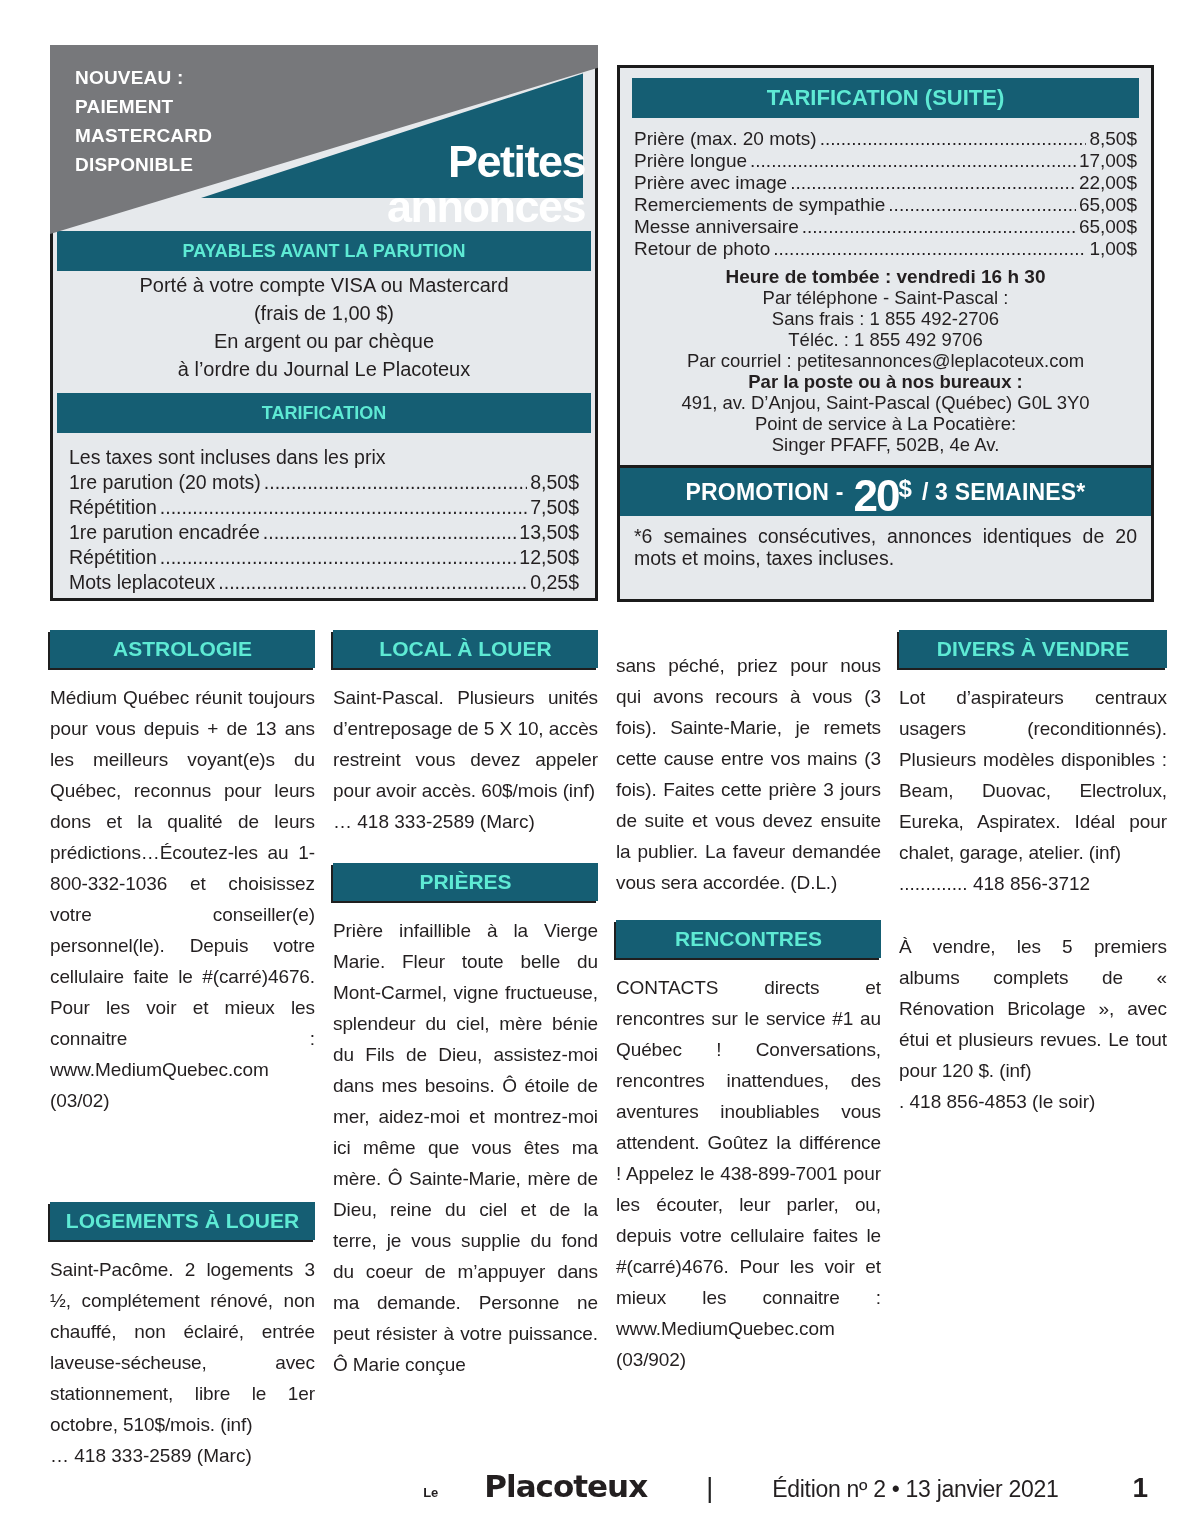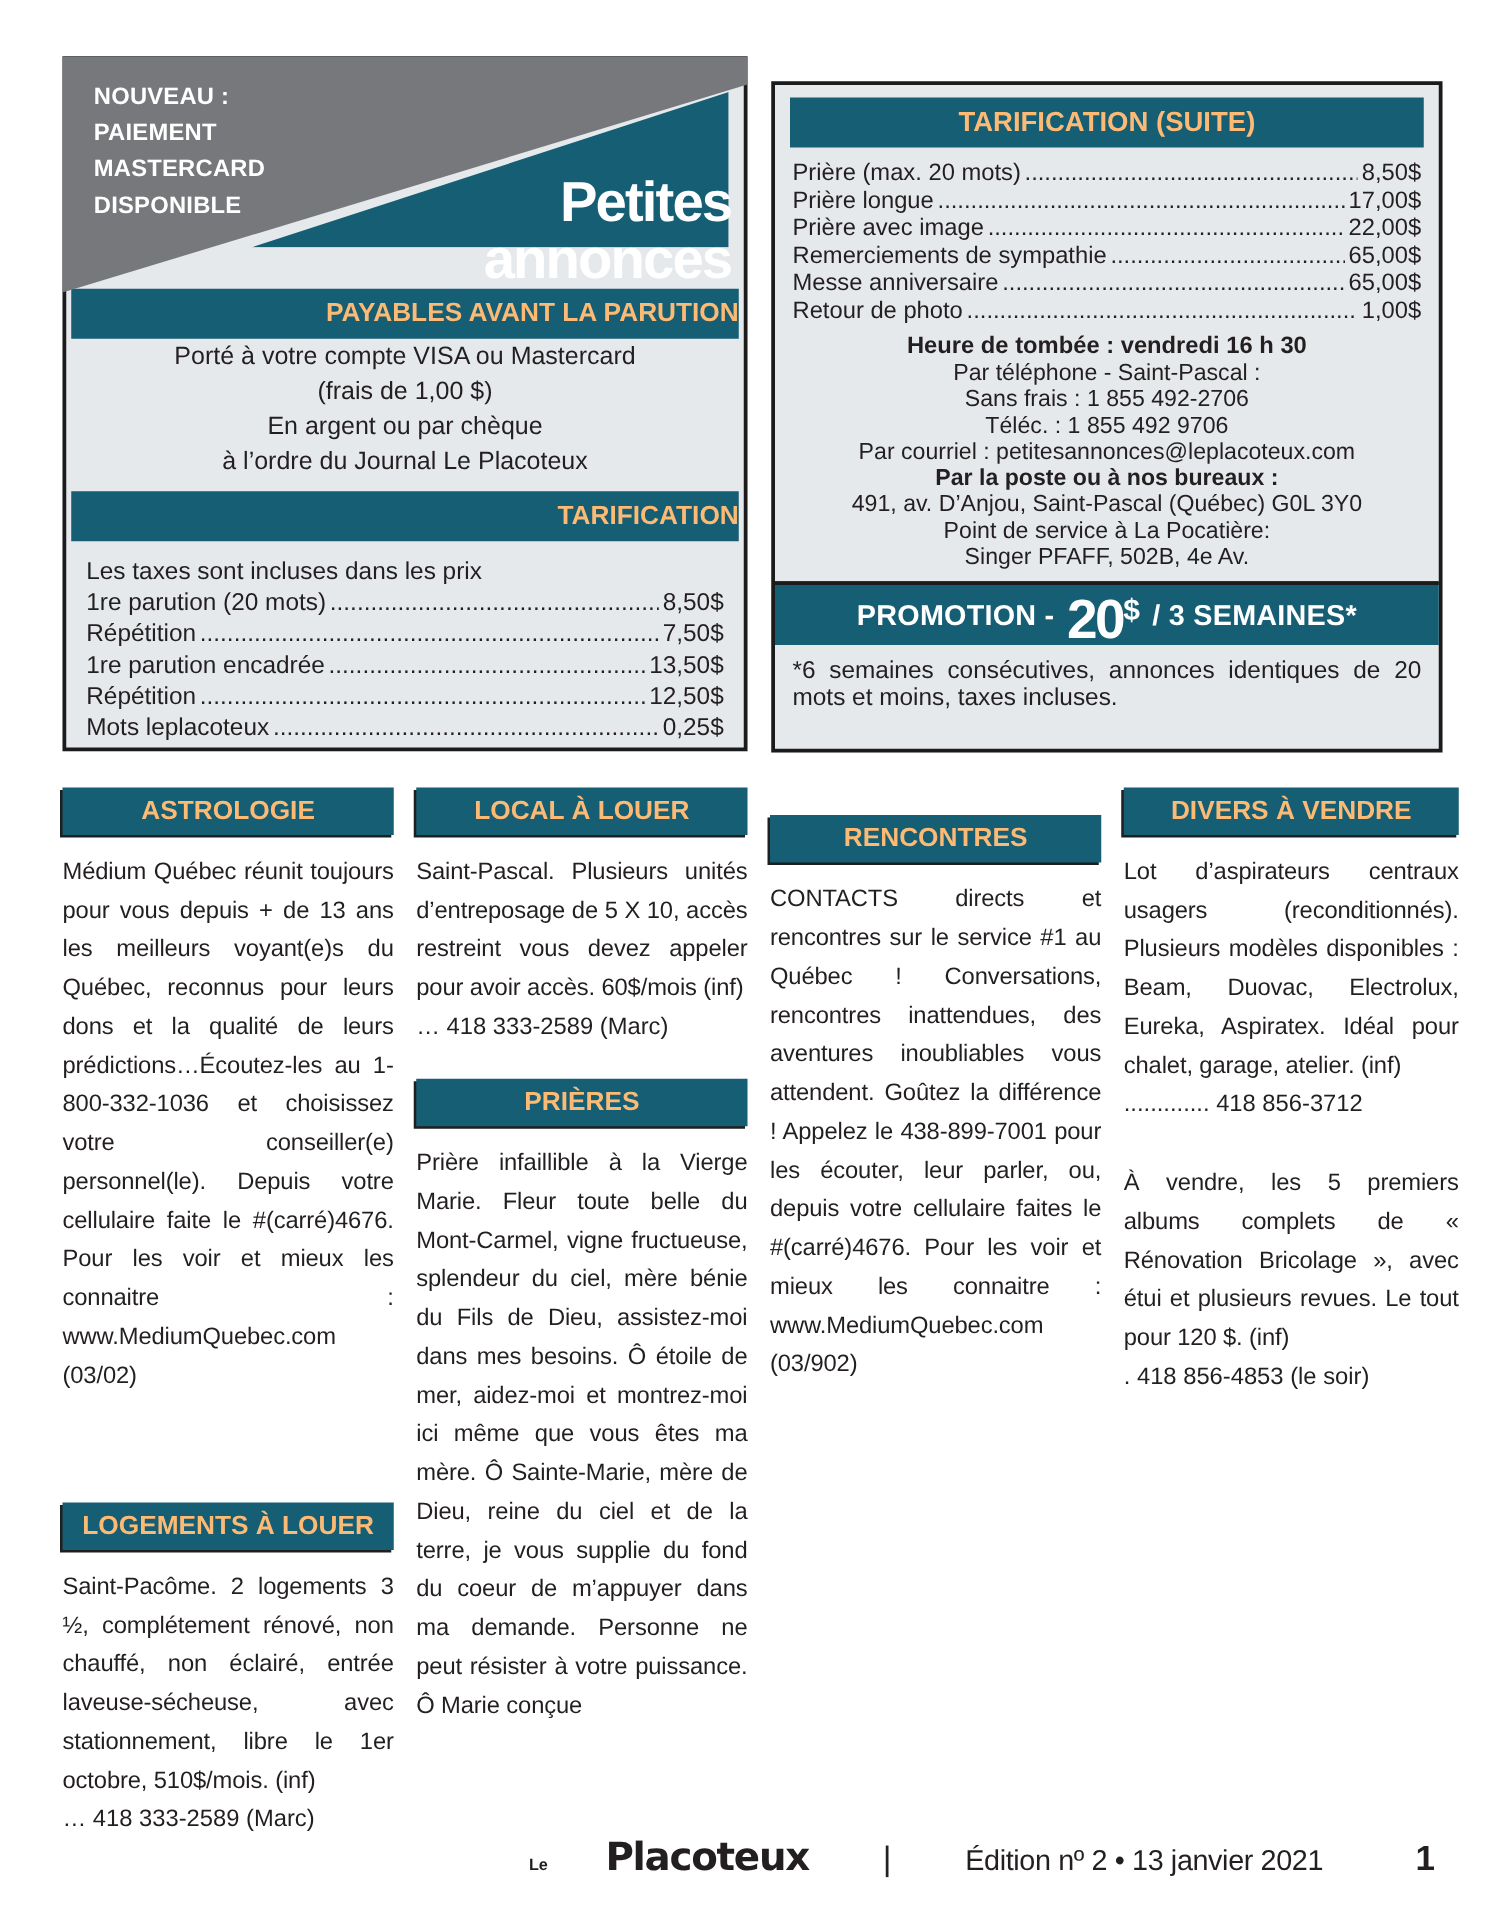--- a/index.html
+++ b/index.html
@@ -3,33 +3,33 @@
 <meta charset="utf-8">
 <style>
   html,body{margin:0;padding:0;background:#fff;}
   body{font-family:"Liberation Sans", sans-serif;color:#231f20;}
   .page{position:relative;width:1195px;height:1536px;background:#fff;overflow:hidden;}
 
   .panel{position:absolute;background:#e6e9ec;border:3px solid #1b1b1b;box-sizing:border-box;}
   #left-panel{left:50px;top:45px;width:548px;height:556px;}
   #right-panel{left:617px;top:65px;width:537px;height:537px;}
 
-  .teal-bar{background:#155E73;color:#fdba74;font-weight:700;text-align:center;}
+  .teal-bar{background:#155E73;color:#5eead4;font-weight:700;text-align:center;}
 
   
   .masthead{position:relative;height:183px;}
   .gray-shape{position:absolute;left:-3px;top:-3px;width:calc(100% + 6px);height:189px;background:#77787B;
     clip-path:polygon(0 0,100% 0,100% 12%,0 100%);}
   .teal-shape{position:absolute;top:0;right:12px;left:148px;height:150px;background:#155E73;
     clip-path:polygon(0 100%,100% 17%,100% 100%);}
   .masthead-title{position:absolute;right:10px;bottom:2px;text-align:right;color:#fff;font-weight:700;
     font-size:45px;line-height:45px;letter-spacing:-1.5px;font-stretch:condensed;}
   .notice{position:absolute;left:22px;top:15px;color:#fff;font-weight:700;font-size:19px;line-height:29px;letter-spacing:.2px;}
 
-  .lp-bar{margin:0 4px;height:40px;line-height:40px;font-size:21px;text-align:right;}
+  .lp-bar{margin:0 4px;height:40px;line-height:40px;font-size:18px;}
   .payables-text{text-align:center;font-size:20px;line-height:28px;}
   .lp-bar2{margin-top:10px;}
   .price-list{margin:12px 16px 0;}
   .price-row{display:flex;align-items:baseline;font-size:19.5px;line-height:25px;}
   .tax-note{font-size:19.5px;line-height:25px;}
   .pl{white-space:nowrap;}
   .dots{flex:1;overflow:hidden;white-space:nowrap;margin:0 3px;}
   .dots::after{content:"................................................................................................";}
   .pp{white-space:nowrap;}
 
@@ -192,20 +192,21 @@
 
   <div class="col" id="col2">
     <div class="teal-bar chead">LOCAL À LOUER</div>
     <div class="ad">Saint-Pascal. Plusieurs unités d’entreposage de 5 X 10, accès restreint vous devez appeler pour avoir accès. 60$/mois (inf)</div>
     <div class="phone">… 418 333-2589 (Marc)</div>
     <div class="teal-bar chead mt-prieres">PRIÈRES</div>
     <div class="ad">Prière infaillible à la Vierge Marie. Fleur toute belle du Mont-Carmel, vigne fructueuse, splendeur du ciel, mère bénie du Fils de Dieu, assistez-moi dans mes besoins. Ô étoile de mer, aidez-moi et montrez-moi ici même que vous êtes ma mère. Ô Sainte-Marie, mère de Dieu, reine du ciel et de la terre, je vous supplie du fond du coeur de m’appuyer dans ma demande. Personne ne peut résister à votre puissance. Ô Marie conçue</div>
   </div>
 
   <div class="col" id="col3">
+    <div class="ad cont">sans péché, priez pour nous qui avons recours à vous (3 fois). Sainte-Marie, je remets cette cause entre vos mains (3 fois). Faites cette prière 3 jours de suite et vous devez ensuite la publier. La faveur demandée vous sera accordée. (D.L.)</div>
     <div class="teal-bar chead mt-rencontres">RENCONTRES</div>
     <div class="ad">CONTACTS directs et rencontres sur le service #1 au Québec ! Conversations, rencontres inattendues, des aventures inoubliables vous attendent. Goûtez la différence ! Appelez le 438-899-7001 pour les écouter, leur parler, ou, depuis votre cellulaire faites le #(carré)4676. Pour les voir et mieux les connaitre : www.MediumQuebec.com (03/902)</div>
   </div>
 
   <div class="col" id="col4">
     <div class="teal-bar chead">DIVERS À VENDRE</div>
     <div class="ad">Lot d’aspirateurs centraux usagers (reconditionnés). Plusieurs modèles disponibles : Beam, Duovac, Electrolux, Eureka, Aspiratex. Idéal pour chalet, garage, atelier. (inf)</div>
     <div class="phone">............. 418 856-3712</div>
     <div class="ad mt-ad">À vendre, les 5 premiers albums complets de « Rénovation Bricolage », avec étui et plusieurs revues. Le tout pour 120 $. (inf)</div>
     <div class="phone">. 418 856-4853 (le soir)</div>

